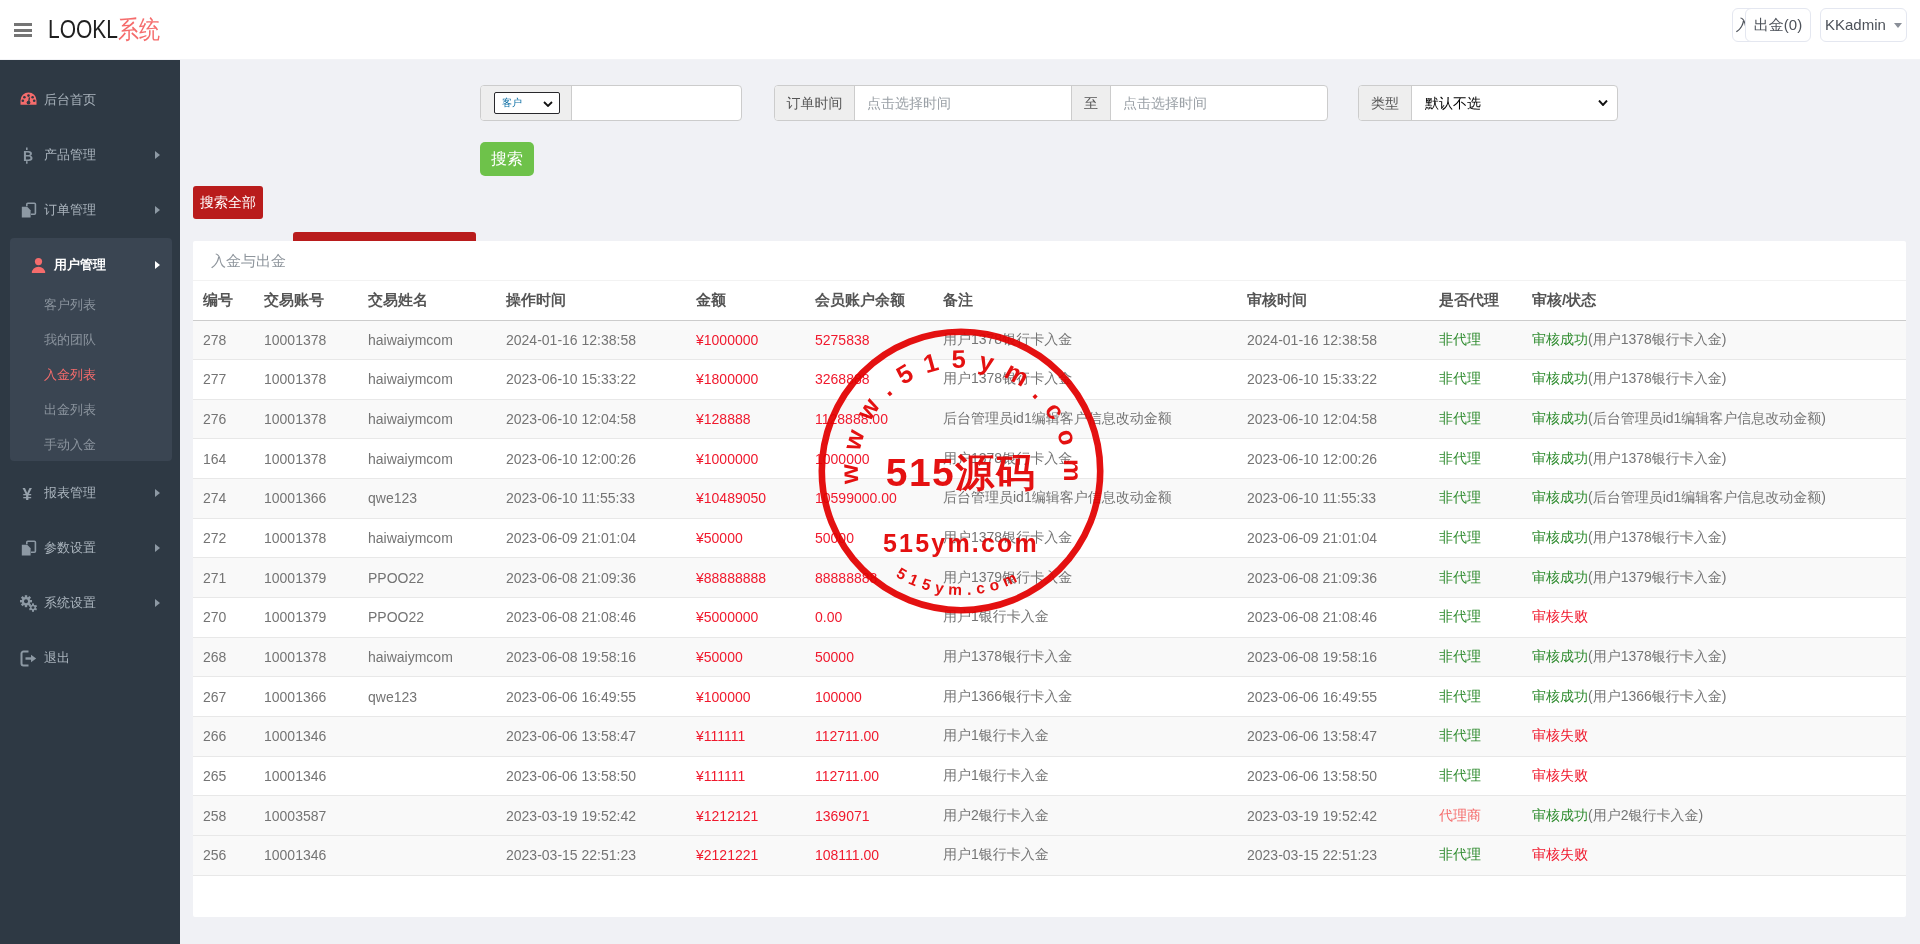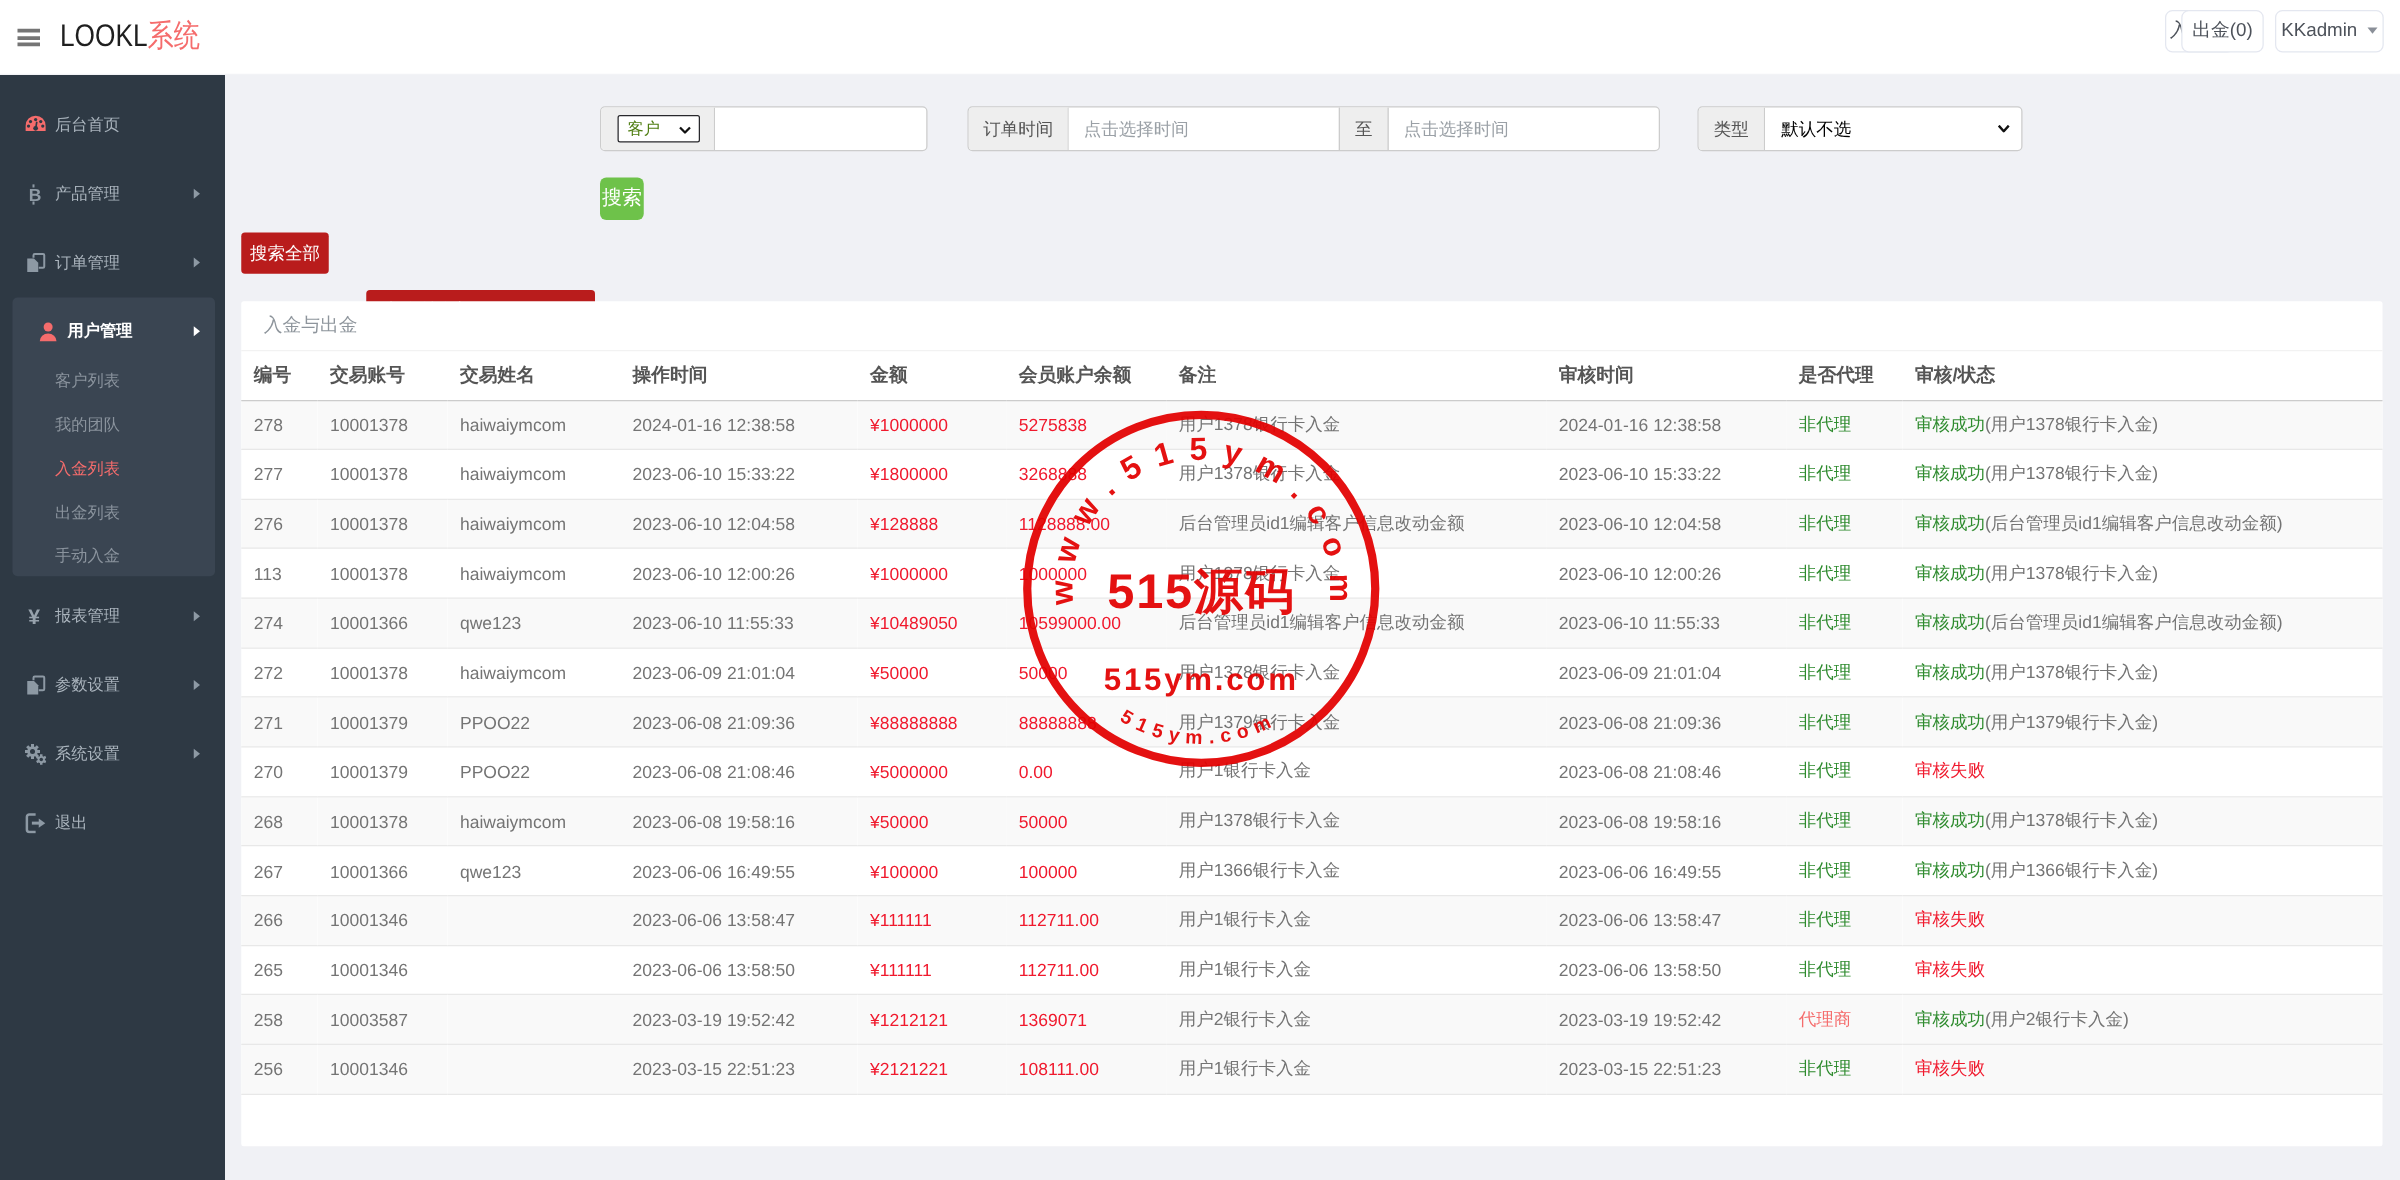--- a/index.html
+++ b/index.html
@@ -17,23 +17,23 @@
 .mi .txt{position:absolute;left:44px;}
 .mi .ico{position:absolute;left:20px;top:12px;width:17px;height:17px;}
 .arr{position:absolute;left:155px;top:16px;width:0;height:0;border-left:5px solid #8d99a4;border-top:4.5px solid transparent;border-bottom:4.5px solid transparent;}
 #ablock{position:absolute;left:10px;top:178px;width:162px;height:223px;background:#3a4552;border-radius:4px;}
 .smi{position:absolute;left:0;width:162px;height:34px;line-height:34px;color:#8a939d;font-size:13px;}
 .smi .txt{position:absolute;left:34px;}
 
 .grp{position:absolute;height:36px;background:#fff;border:1px solid #ccc;border-radius:4px;}
 .addon{position:absolute;top:0;height:34px;background:#eee;color:#555;font-size:14px;text-align:center;line-height:34px;}
 .ph{position:absolute;top:0;height:34px;line-height:34px;color:#9aa0a6;font-size:14px;}
-.sel{position:absolute;left:13px;top:6px;width:66px;height:22px;background:#fff;border:1.6px solid #28282c;border-radius:2px;font-size:13px;color:#4d7c0f;line-height:19px;padding-left:7px;}
+.sel{position:absolute;left:13px;top:6px;width:66px;height:22px;background:#fff;border:1.6px solid #28282c;border-radius:2px;font-size:10px;color:#0369a1;line-height:19px;padding-left:7px;}
 .chev{position:absolute;width:10px;height:6px;}
-#btnsearch{position:absolute;left:480px;top:142px;width:35px;height:34px;background:#6ec24a;border-radius:5px;color:#fff;font-size:16px;text-align:center;line-height:34px;}
+#btnsearch{position:absolute;left:480px;top:142px;width:54px;height:34px;background:#6ec24a;border-radius:5px;color:#fff;font-size:16px;text-align:center;line-height:34px;}
 .rbtn{position:absolute;top:186px;height:33px;background:#b91c1c;border-radius:3px;color:#fff;font-size:14px;text-align:center;line-height:33px;}
 
 #panel{position:absolute;left:193px;top:241px;width:1713px;height:676px;background:#fff;border-radius:2px;}
 #ptitle{height:40px;line-height:40px;padding-left:18px;font-size:15px;color:#8e959c;border-bottom:1px solid #f2f2f2;}
 table{border-collapse:collapse;table-layout:fixed;width:1713px;}
 th{height:39px;border-bottom:1px solid #ccc;font-size:15px;color:#555;text-align:left;padding:0 0 0 10px;font-weight:bold;}
 td{height:39.67px;border-bottom:1px solid #e8e8e8;font-size:14px;color:#747474;padding:0 0 0 10px;overflow:hidden;white-space:nowrap;}
 tr.z td{background:#f9f9f9;}
 .rd{color:#f0192d;}
 .gr{color:#2e8b2e;}
@@ -238,21 +238,21 @@
             <td>haiwaiymcom</td>
             <td>2023-06-10 12:04:58</td>
             <td class="rd">¥128888</td>
             <td class="rd">1128888.00</td>
             <td>后台管理员id1编辑客户信息改动金额</td>
             <td>2023-06-10 12:04:58</td>
             <td class="gr">非代理</td>
             <td><span class="gr">审核成功</span>(后台管理员id1编辑客户信息改动金额)</td>
           </tr>
 <tr>
-            <td>113</td>
+            <td>164</td>
             <td>10001378</td>
             <td>haiwaiymcom</td>
             <td>2023-06-10 12:00:26</td>
             <td class="rd">¥1000000</td>
             <td class="rd">1000000</td>
             <td>用户1378银行卡入金</td>
             <td>2023-06-10 12:00:26</td>
             <td class="gr">非代理</td>
             <td><span class="gr">审核成功</span>(用户1378银行卡入金)</td>
           </tr>

